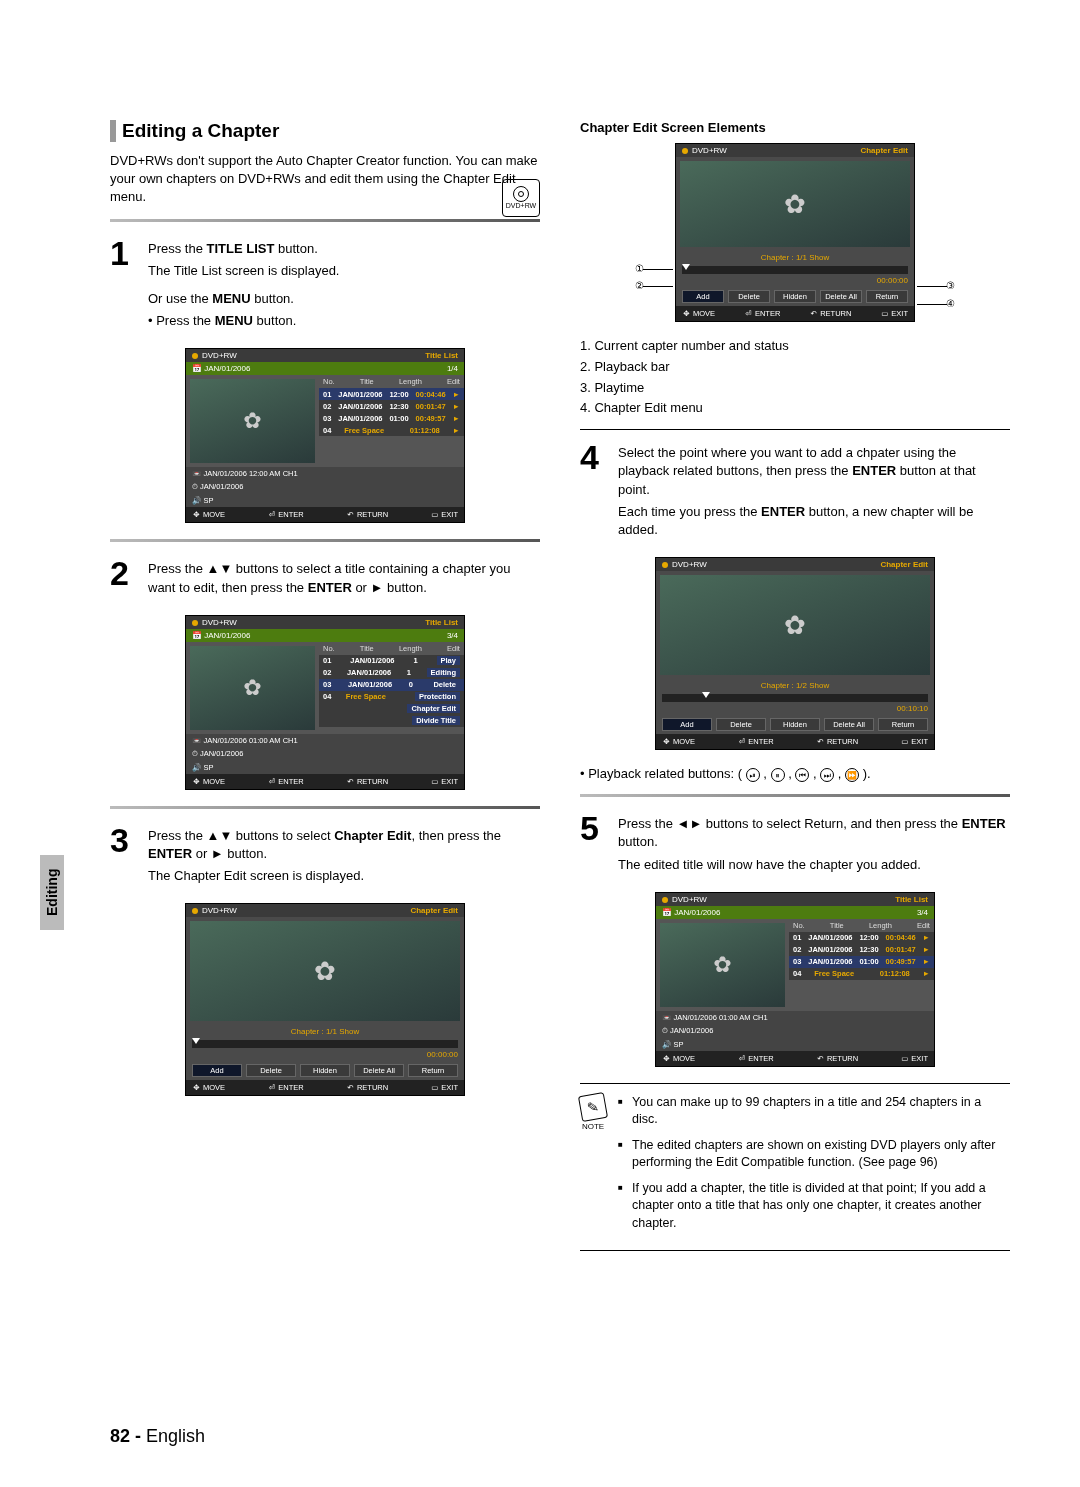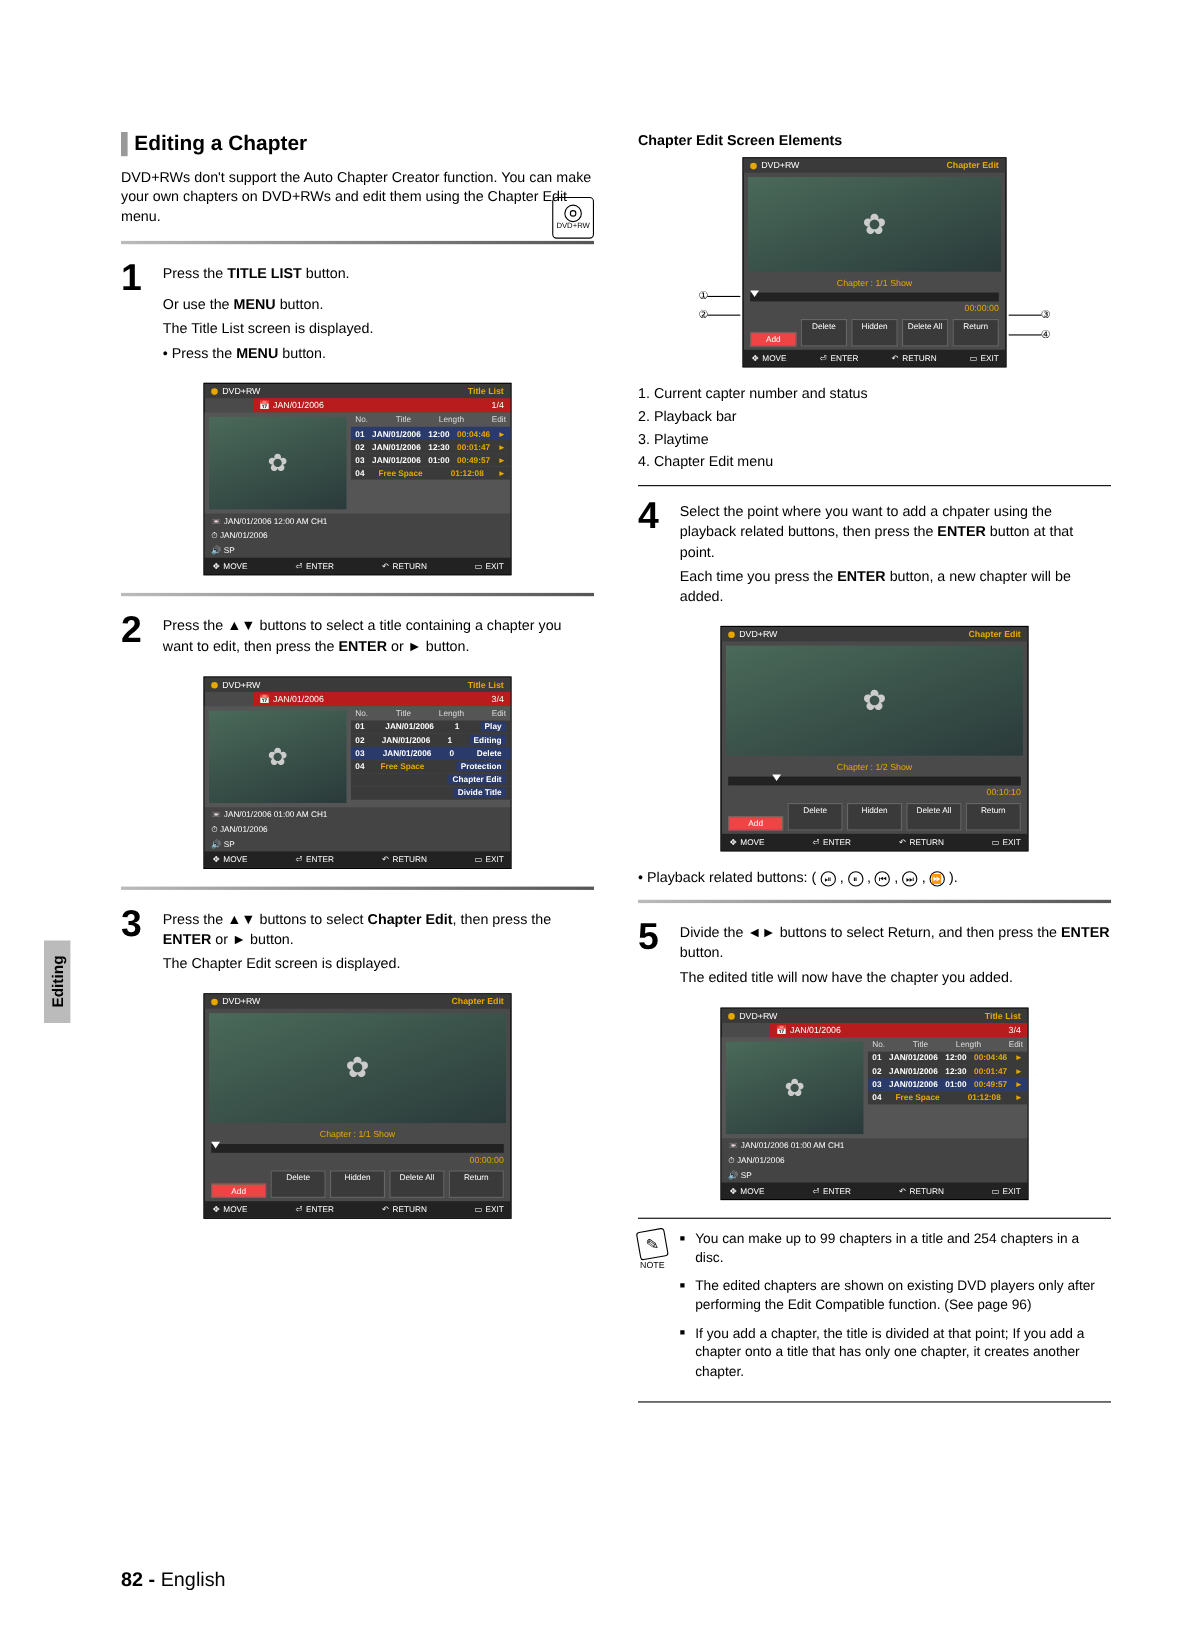--- a/index.html
+++ b/index.html
@@ -73,21 +73,21 @@
   
   .screen {
     width: 280px; margin: 10px auto 16px auto;
     background:#4a4a4a; color:#fff; font-size:8px;
     border:1px solid #000;
   }
   .screen .srow { display:flex; justify-content:space-between; padding:2px 6px;}
   .screen .header { background:#3a3a3a; }
   .screen .header .disc-dot{ width:6px;height:6px;background:#e6a800;border-radius:50%;display:inline-block;margin-right:4px;vertical-align:middle;}
   .screen .header .right{ color:#e6a800; font-weight:bold;}
-  .screen .timebar { display:flex; background:#b91c1c; padding:0;margin-left:44px;}
+  .screen .timebar { display:flex; background:#4d7c0f; padding:0;}
   .screen .timebar .tcell{ padding:2px 6px;}
   .screen .preview-row{ display:flex; background:#555;}
   .screen .preview{
     width:125px;height:84px;background:linear-gradient(160deg,#4a6a5a,#2a3a3a);
     margin:4px; position:relative; flex-shrink:0;
   }
   .screen .preview::after{content:"✿"; position:absolute; left:50%; top:50%; transform:translate(-50%,-50%); font-size:22px; color:#ccc;}
   .screen .list { flex:1; font-size:7.5px;}
   .screen .list-head{ display:flex; justify-content:space-between; padding:2px 4px; color:#ddd;}
   .screen .list-row{ background:#3a3a3a; padding:1.5px 4px; display:flex; justify-content:space-between; gap:4px;font-weight:bold;}
@@ -110,21 +110,21 @@
   }
   .screen.chapter .big-preview::after{content:"✿"; position:absolute; left:50%; top:50%; transform:translate(-50%,-50%); font-size:26px;color:#ccc;}
   .screen.chapter .capline{ text-align:center; color:#e6a800; padding:2px 0; font-size:8px;}
   .screen.chapter .timeline{ height:8px; background:#222; margin:2px 6px; position:relative;}
   .screen.chapter .timeline .cursor{ position:absolute; left:0; top:-2px; width:0;height:0;border-left:4px solid transparent;border-right:4px solid transparent;border-top:6px solid #fff;}
   .screen.chapter .tstamp{ text-align:right; padding:0 6px 2px 0; color:#e6a800;}
   .screen.chapter .buttons{ display:flex; gap:4px; padding:3px 6px; justify-content:space-between;}
   .screen.chapter .buttons .btn{
     flex:1; text-align:center; border:1px solid #666; background:#3a3a3a; padding:1px 0; font-size:7.5px;
   }
-  .screen.chapter .buttons .btn.hl{ background:#ef4444;margin-top:12px;}
+  .screen.chapter .buttons .btn.hl{ background:#0f172a;}
 
   
   .callout-wrap{ position:relative; width:320px; margin:0 auto 14px auto;}
   .callout-num{ font-size:10px; position:absolute; }
   .callout-line{ position:absolute; background:#000; height:1px;}
 
   .note-row{ display:flex; gap:12px; align-items:flex-start; margin-top:10px;}
   .note-icon{
     width:26px;height:26px;border:1px solid #000;border-radius:3px;
     display:flex;align-items:center;justify-content:center;font-size:14px;
@@ -155,22 +155,22 @@
     <div class="disc-icon">
       <div class="circle"></div>
       <span>DVD+RW</span>
     </div>
     <div class="hr-thick"></div>
 
     <div class="step">
       <div class="step-num">1</div>
       <div class="step-body">
         <p><span>Press the </span><span class="bold">TITLE LIST</span><span> button.</span></p>
+        <p>The Title List screen is displayed.</p>
         <p style="margin-top:10px;"><span>Or use the </span><span class="bold">MENU</span><span> button.</span></p>
-        <p>The Title List screen is displayed.</p>
         <p class="bullet">• <span>Press the </span><span class="bold">MENU</span><span> button.</span></p>
       </div>
     </div>
 
     <div class="screen">
       <div class="srow header">
           <span><span class="disc-dot"></span><span>DVD+RW</span></span>
           <span class="right">Title List</span>
         </div>
       <div class="timebar">
@@ -487,21 +487,21 @@
       <span class="pbtn">⏭</span> ,
       <span class="pbtn">⏩</span>
       <span>).</span>
     </p>
 
     <div class="hr-thick"></div>
 
     <div class="step">
       <div class="step-num">5</div>
       <div class="step-body">
-        <p><span>Divide the ◄► buttons to select Return, and then press the </span><span class="bold">ENTER</span><span> button.</span></p>
+        <p><span>Press the ◄► buttons to select Return, and then press the </span><span class="bold">ENTER</span><span> button.</span></p>
         <p>The edited title will now have the chapter you added.</p>
       </div>
     </div>
 
     <div class="screen">
       <div class="srow header">
           <span><span class="disc-dot"></span><span>DVD+RW</span></span>
           <span class="right">Title List</span>
         </div>
       <div class="timebar">

